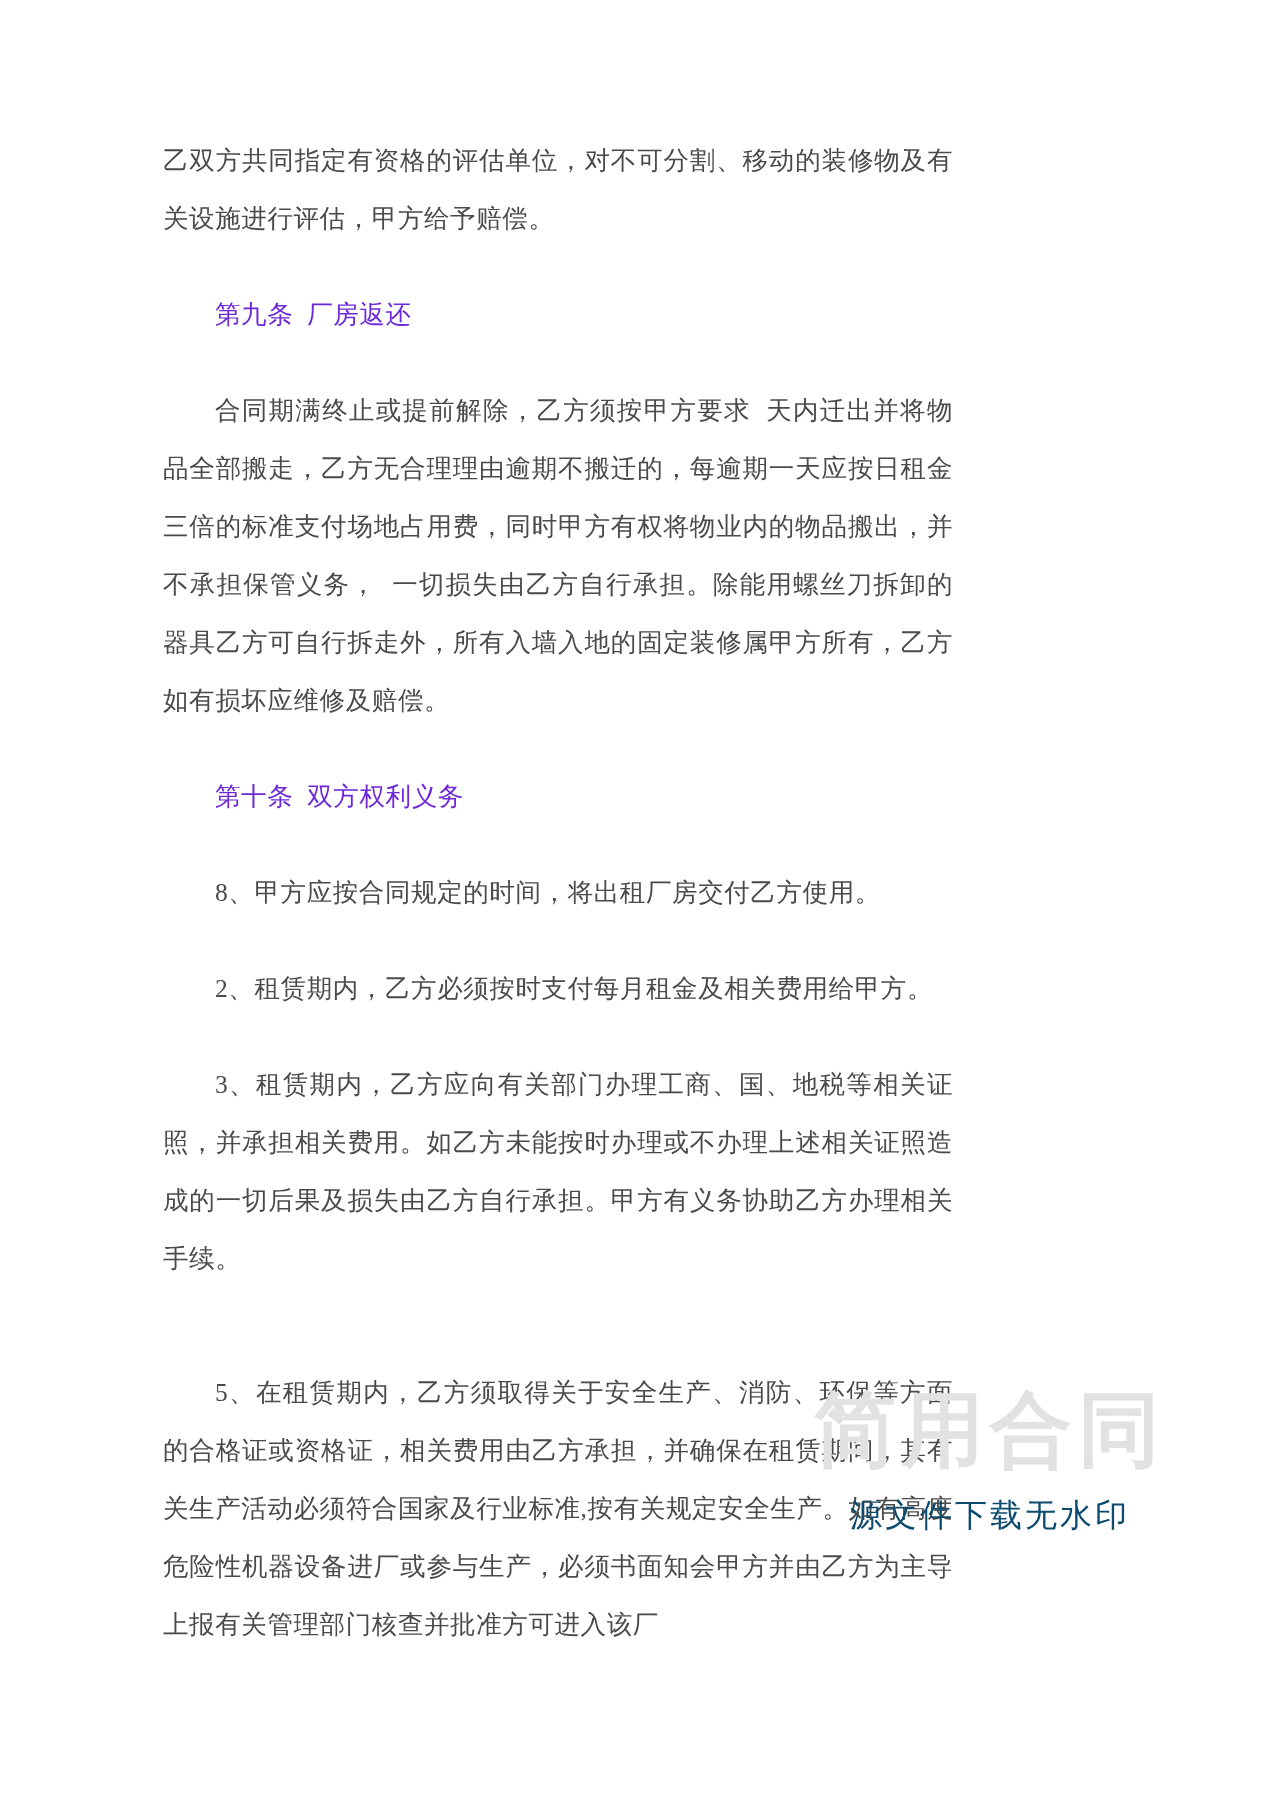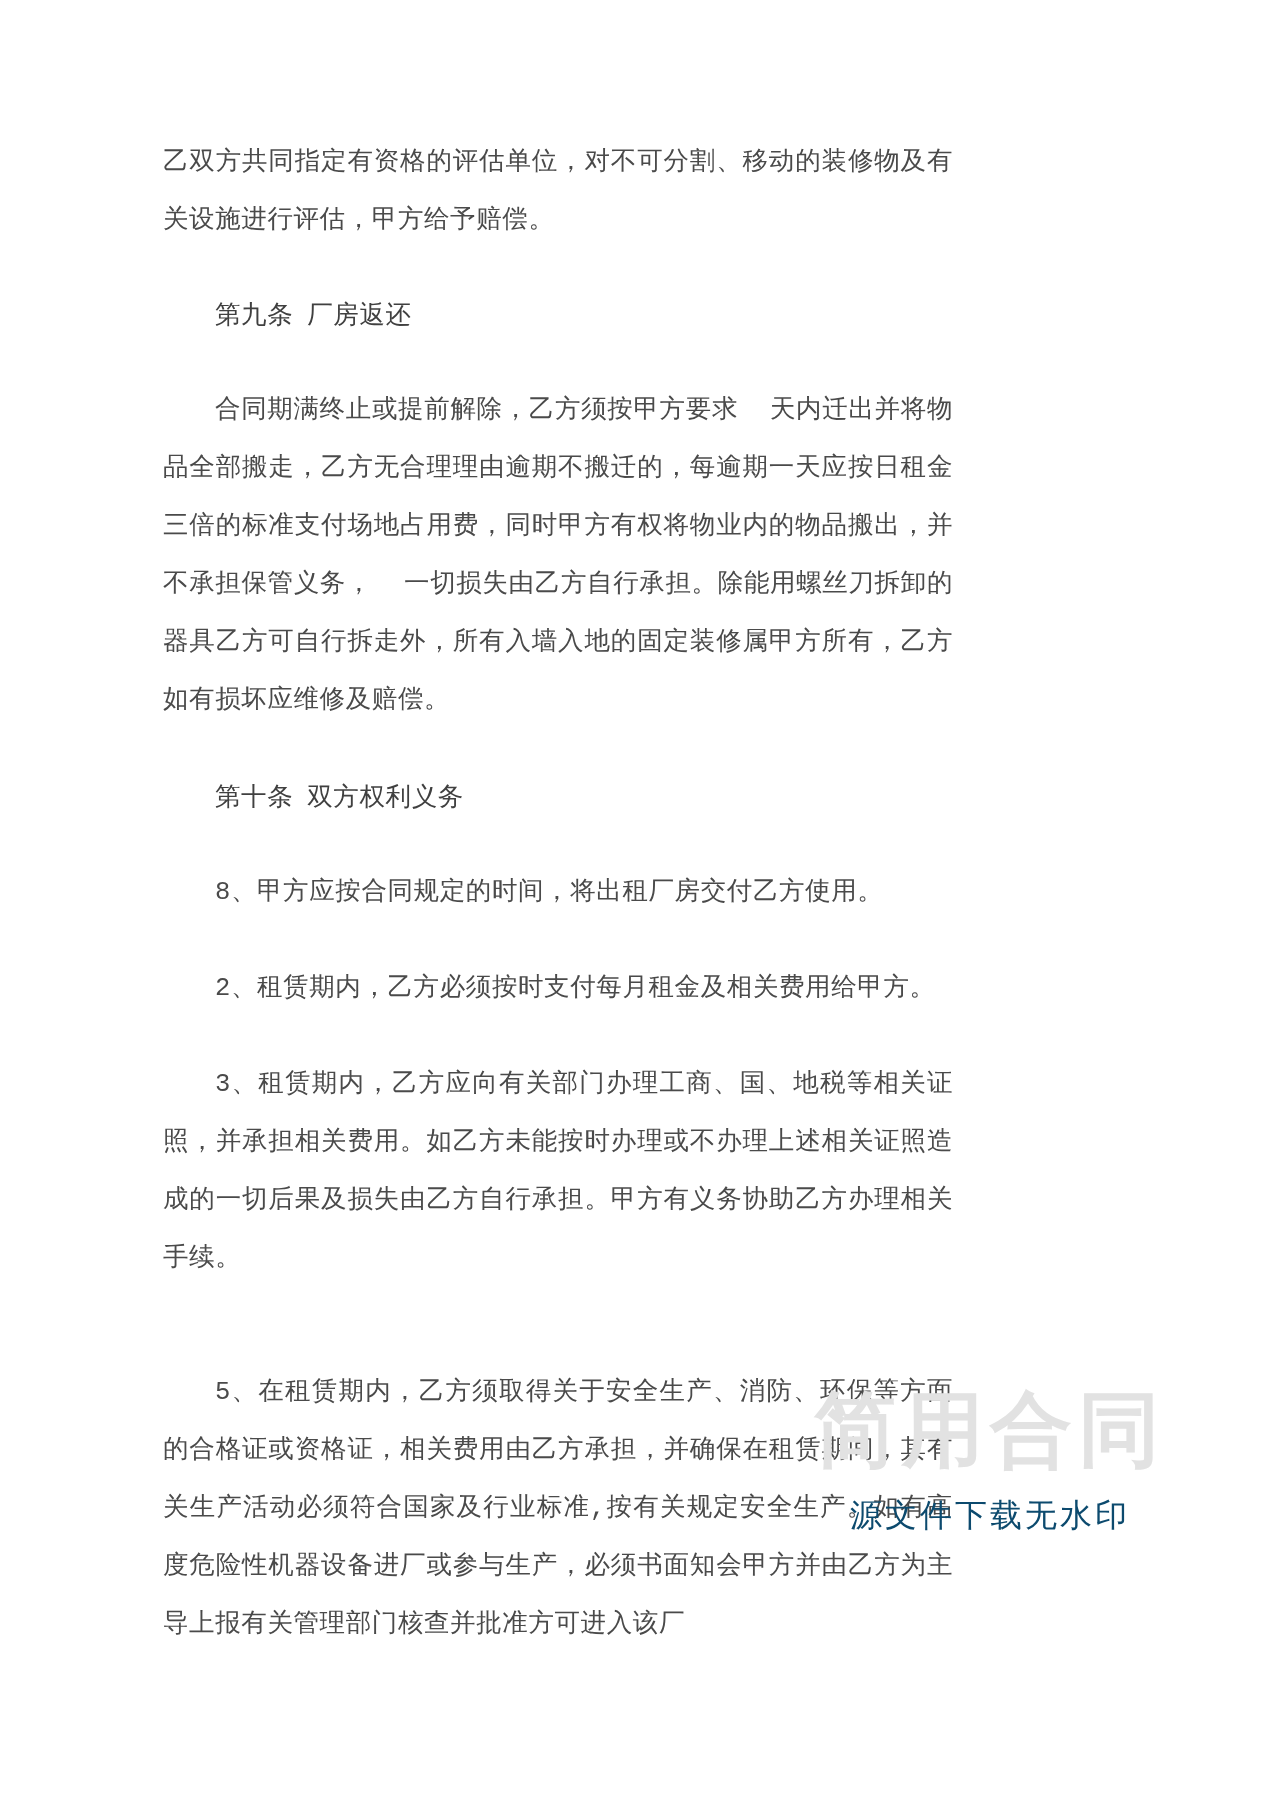--- a/index.html
+++ b/index.html
@@ -26,25 +26,24 @@
     color: #4a4a4a;
     font-size: 25.5px;
     line-height: 58px;
     letter-spacing: 0.6px;
     text-align: justify;
     text-justify: inter-character;
     white-space: pre-wrap;
   }
   .para.indent {
     text-indent: 52px;
-    font-family: Liberation Mono, monospace;
   }
   .para.heading {
     text-indent: 52px;
-    color: #404040;
+    color: #6d28d9;
   }
   .gap-sm { height: 38px; }
 
   
   .watermark {
     position: absolute;
     right: 30px;
     bottom: 272px;
     width: 520px;
     text-align: center;

